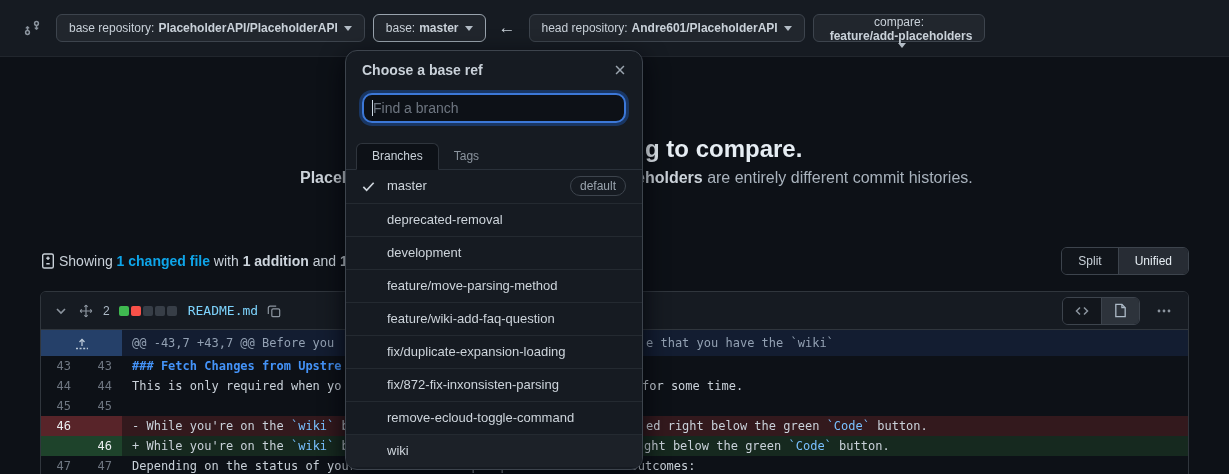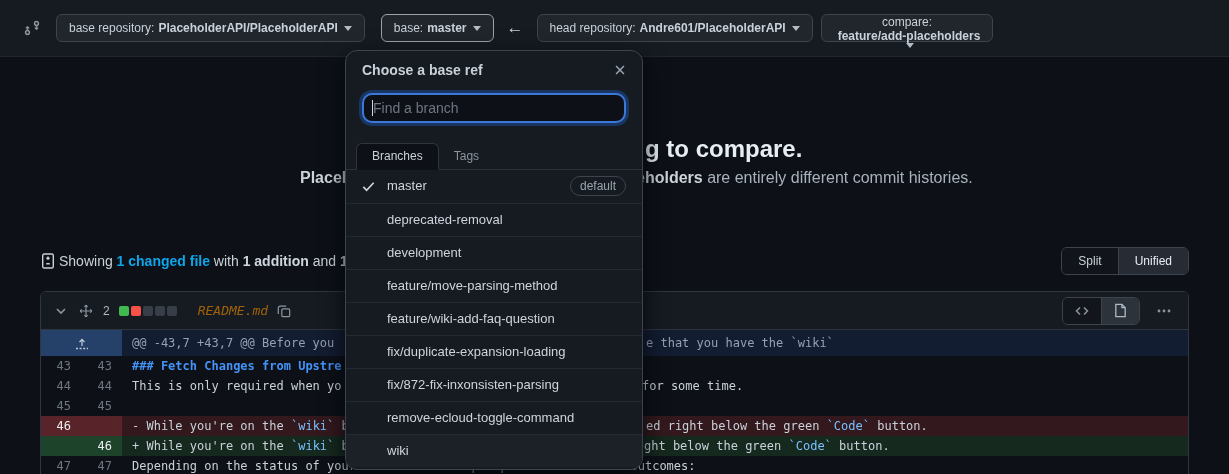--- a/index.html
+++ b/index.html
@@ -21,21 +21,21 @@
   .tb-btn {
     display:inline-flex; align-items:center; height:28px; padding:0 12px;
     background:#21262d; border:1px solid #3d444d; border-radius:6px;
     font-size:12px; color:#c9d1d9; cursor:pointer; white-space:nowrap; flex:none;
   }
   .tb-btn b { font-weight:700; margin-left:4px; }
   .tb-btn.focused { border-color:#99a3ad; }
   .caret { width:0; height:0; border-left:4px solid transparent; border-right:4px solid transparent;
     border-top:5px solid #b3bcc5; margin-left:6px; }
   .arrow-left { color:#c9d1d9; font-size:17px; margin:0 13px; flex:none; }
-  .gap16 { margin-left:16px; } .gap8 { margin-left:8px;flex-direction:column; }
+  .gap16 { margin-left:8px; } .gap8 { margin-left:8px;flex-direction:column; }
 
   
   .heading-frag {
     position:absolute; left:645px; top:135px;
     font-size:24px; font-weight:700; color:#e6edf3; white-space:pre;
   }
   .sub-left {
     position:absolute; left:300px; top:169px;
     font-size:16px; font-weight:700; color:#ccd3da; white-space:pre;
   }
@@ -69,21 +69,21 @@
   }
   .file-header {
     height:38px; background:#161b22; border-bottom:1px solid #30363d;
     display:flex; align-items:center; padding:0 8px 0 12px; gap:9px;
   }
   .fh-icon { color:#8b949e; cursor:pointer; flex:none; }
   .count { font-size:12px; color:#adbac7; }
   .diffstat { display:flex; gap:2px; }
   .sq { width:10px; height:10px; border-radius:2px; background:#373e47; }
   .sq.added { background:#3fb950; } .sq.deleted { background:#f85149; }
-  .file-name { font-family:"DejaVu Sans Mono", monospace; font-size:13px; color:#a16207; margin-left:12px;font-style:italic; }
+  .file-name { font-family:"DejaVu Sans Mono", monospace; font-size:13px; color:#7dd3fc; margin-left:2px; }
   .header-right { margin-left:auto; display:flex; align-items:center; gap:8px; }
   .seg-group { display:flex; border:1px solid #3d444d; border-radius:6px; overflow:hidden; height:28px; }
   .seg { width:38px; display:flex; align-items:center; justify-content:center; color:#8b949e;
     background:#12161c; cursor:pointer; }
   .seg.selected { background:#2d333b; color:#adbac7; border-left:1px solid #3d444d; }
   .kebab { color:#8b949e; padding:0 8px; cursor:pointer; }
 
   .diff-row {
     display:flex; height:20px; line-height:20px;
     font-family:"DejaVu Sans Mono", monospace; font-size:12px; color:#c9d1d9;

